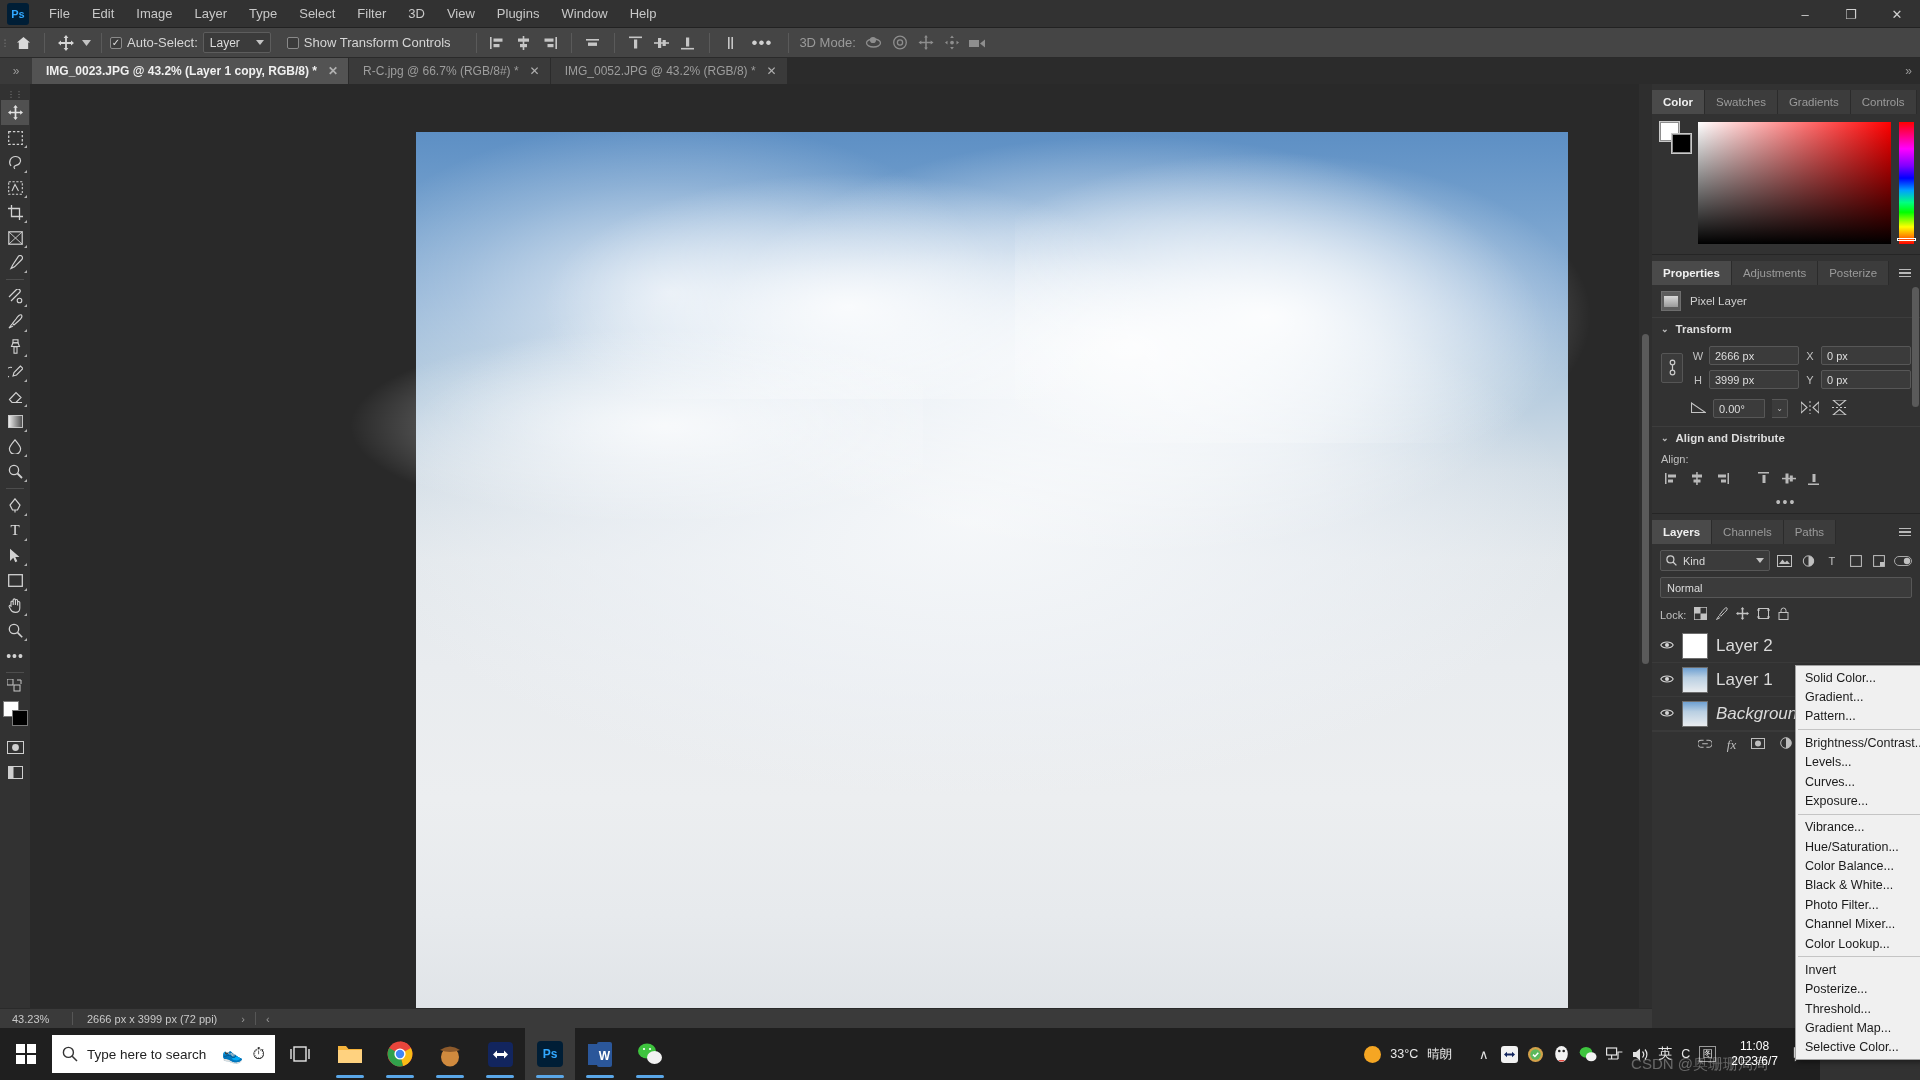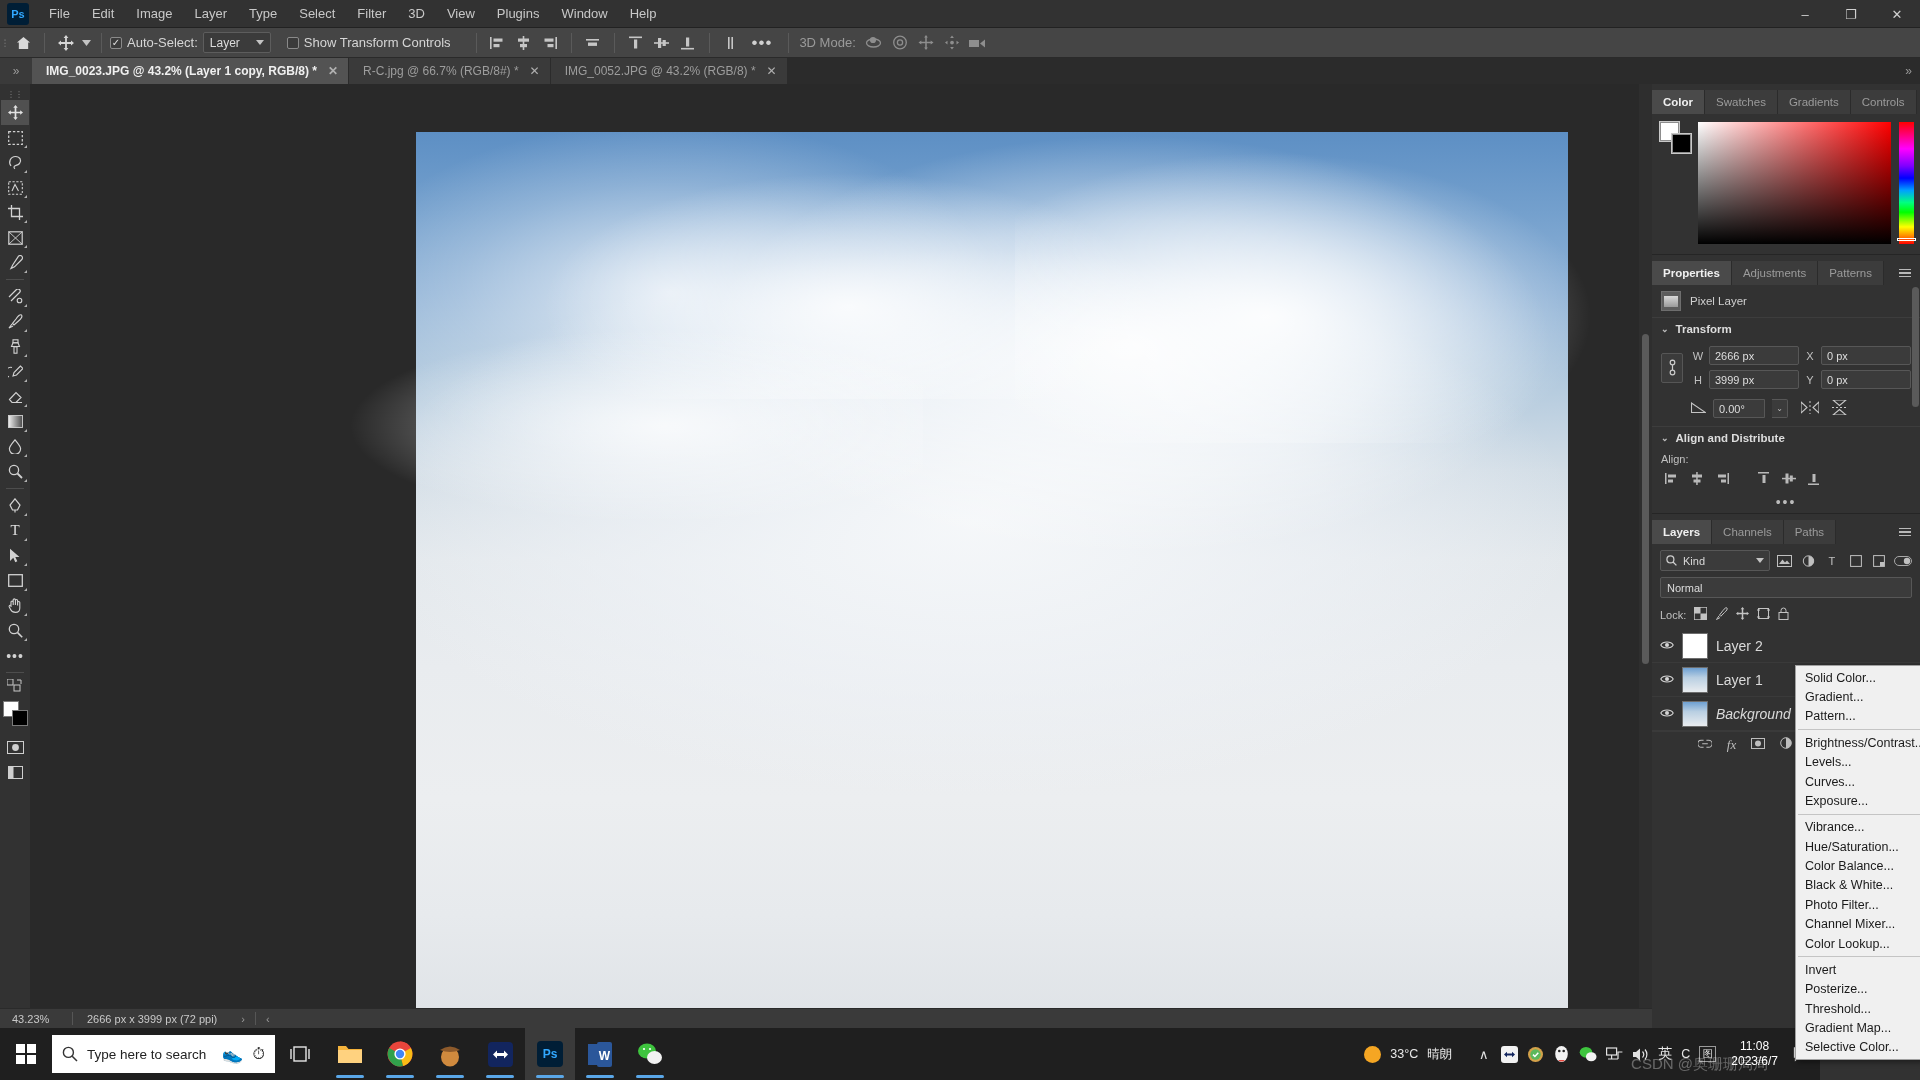--- a/index.html
+++ b/index.html
@@ -144,21 +144,21 @@
     font-size:11px; height:21px; display:flex; align-items:center; padding:0 6px; }
   .lock-row { display:flex; align-items:center; gap:8px; padding:3px 8px 6px; color:#c0c0c0; font-size:11px; }
   .lock-ic { color:#c3c3c3; font-size:12px; }
   .layer-row { display:flex; align-items:center; gap:8px; padding:4px 8px; height:34px; border-bottom:1px solid #3a3a3a; }
   .layer-row.sel { background:#4a4a4a; }
   .eye { width:14px; color:#d4d4d4; font-size:12px; text-align:center; }
   .lthumb { width:26px; height:26px; border:1px solid #6d6d6d; background:
       linear-gradient(180deg,#6ea0d2 0%, #b9cfe2 40%, #e9ecef 100%); }
   .lthumb.white { background:#fff; }
   .lthumb.sel-frame { outline:2px solid #ffffff; outline-offset:-1px; }
-  .lname { color:#dadada; font-size:14px; }
+  .lname { color:#dadada; font-size:17px; }
   .lname.ital { font-style:italic; }
   .lay-foot { display:flex; align-items:center; justify-content:center; gap:15px; height:26px;
     background:#323232; color:#bdbdbd; font-size:12px; border-top:1px solid #3a3a3a; }
 
   
   .ctxmenu { position:absolute; left:1795px; top:665px; width:128px; background:#f0f0f0;
     border:1px solid #a0a0a0; box-shadow:2px 2px 6px rgba(0,0,0,.45); padding:2px 0; z-index:60; }
   .ctx-item { font-size:12.5px; color:#1a1a1a; padding:2.7px 6px 2.7px 9px; white-space:nowrap; }
   .ctx-div { height:1px; background:#c4c4c4; margin:3px 2px; }
 
@@ -538,21 +538,21 @@
         </div>
         <div class="cp-field"></div>
         <div class="cp-hue"></div>
       </div>
     </div>
 
     <div class="panel" style="position:relative;">
       <div class="panel-tabs">
         <div class="panel-tab active">Properties</div>
         <div class="panel-tab">Adjustments</div>
-        <div class="panel-tab">Patterns</div>
+        <div class="panel-tab">Posterize</div>
         <div class="panel-menu">
           <span class="hamb">
               <i></i>
               <i></i>
               <i></i>
             </span>
         </div>
       </div>
       <div class="prop-row">
         <div class="prop-thumb">

